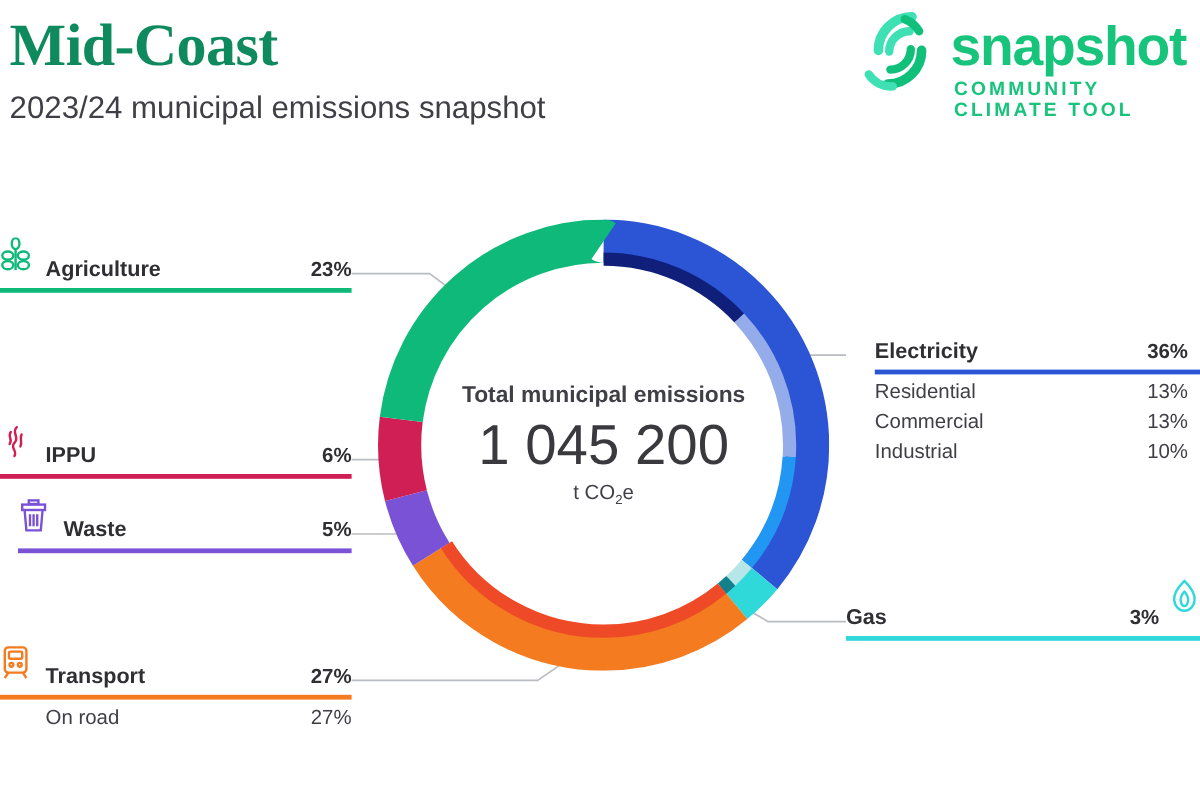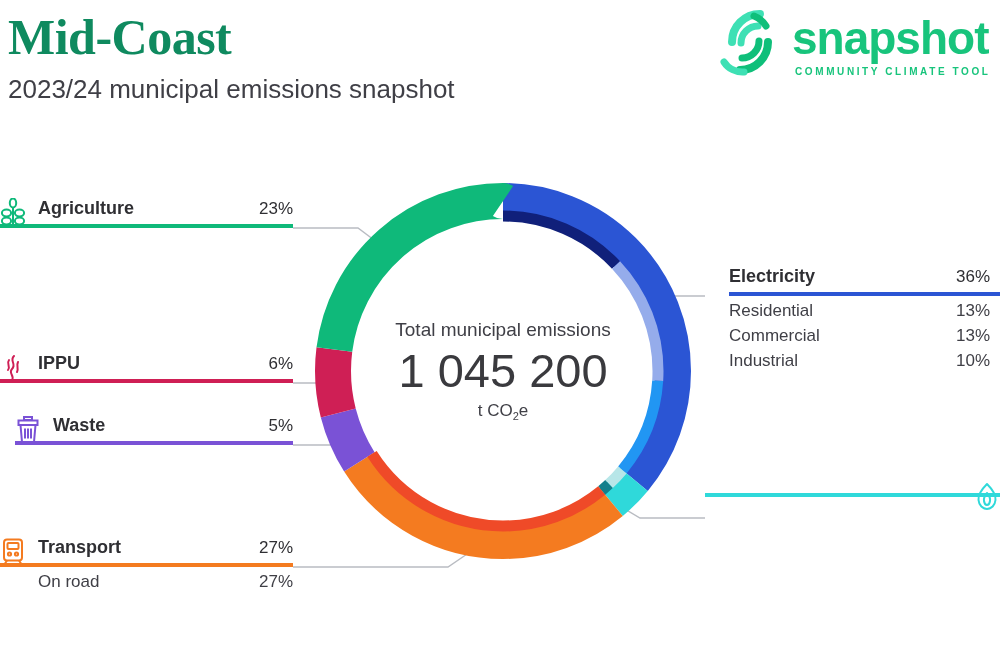--- a/index.html
+++ b/index.html
@@ -27,40 +27,40 @@
   
   #logo { position: absolute; right: 0px; top: 4px; width: 300px; height: 92px; }
   #logo-mark { position: absolute; left: 14px; top: 2px; width: 72px; height: 72px; }
   #logo-word {
     position: absolute; left: 92px; top: 8px;
     font-size: 46px; font-weight: 700; color: #18c47c; letter-spacing: -1px;
     line-height: 52px;
   }
   #logo-tag {
     position: absolute; left: 95px; top: 62px;
-    font-size: 10px; font-weight: 700; color: #18c47c; letter-spacing: 2.6px;
+    font-size: 16px; font-weight: 700; color: #18c47c; letter-spacing: 2.6px;
   }
 
   
   #donut { position: absolute; left: 315px; top: 183px; width: 376px; height: 376px; }
   #center-block {
     position: absolute; left: 315px; top: 183px; width: 376px; height: 376px;
     display: flex; flex-direction: column; align-items: center; justify-content: center;
     pointer-events: none;
   }
-  #center-label { font-size: 19px; color: #3f3f46; font-weight: 400; margin-bottom: 2px; }
+  #center-label { font-size: 19px; color: #3f3f46; font-weight: 700; margin-bottom: 2px; }
   #center-value { font-size: 47px; font-weight: 400; color: #3a3a3e; letter-spacing: 0px; line-height: 56px; }
   #center-unit { font-size: 17px; color: #3f3f46; margin-top: 2px; }
   #center-unit sub { font-size: 11px; }
 
   
   .legend { position: absolute; }
-  .legend-row { position: relative; display: flex; align-items: flex-end; }
+  .legend-row { position: relative; display: flex; align-items: flex-end; margin-top: 16px; }
   .legend-name { font-size: 18px; font-weight: 700; color: #2f2f33; white-space: nowrap; }
-  .legend-pct  { font-size: 17px; font-weight: 400; color: #2f2f33; margin-left: auto; }
+  .legend-pct  { font-size: 17px; font-weight: 700; color: #2f2f33; margin-left: auto; }
   .rule { height: 4px; border-radius: 0; margin-top: 5px; }
   .sub-row { display: flex; font-size: 17px; color: #3f3f46; margin-top: 5px; }
   .sub-name { white-space: nowrap; }
   .sub-pct { margin-left: auto; }
   .ico { width: 26px; height: 30px; position: absolute; }
 
   
   #leg-agri { left: 0px; top: 198px; width: 293px; }
   #leg-ippu { left: 0px; top: 353px; width: 293px; }
   #leg-waste{ left: 0px; top: 415px; width: 293px; padding-left: 15px; }
@@ -245,16 +245,20 @@
     </div>
   </div>
 
   <div class="legend right" id="leg-gas">
     <svg class="ico" viewBox="0 0 26 30">
       <g fill="none" stroke="#2fd9da" stroke-width="2" stroke-linejoin="round">
         <path d="M13 2 C7 8 4 13 4.5 18 C5 23.5 8.8 27 13 27 C17.2 27 21 23.5 21.5 18 C22 13 19 8 13 2 Z"></path>
         <path d="M13 11 C10.5 14 9.5 16.5 10 19 C10.4 21.5 11.6 23 13 23 C14.4 23 15.6 21.5 16 19 C16.5 16.5 15.5 14 13 11 Z"></path>
       </g>
     </svg>
+    <div class="legend-row">
+      <span class="legend-name">Gas</span>
+      <span class="legend-pct">3%</span>
+    </div>
     <div class="rule" style="background:#2fd9da"></div>
   </div>
 
 </div>
 
 </body></html>

